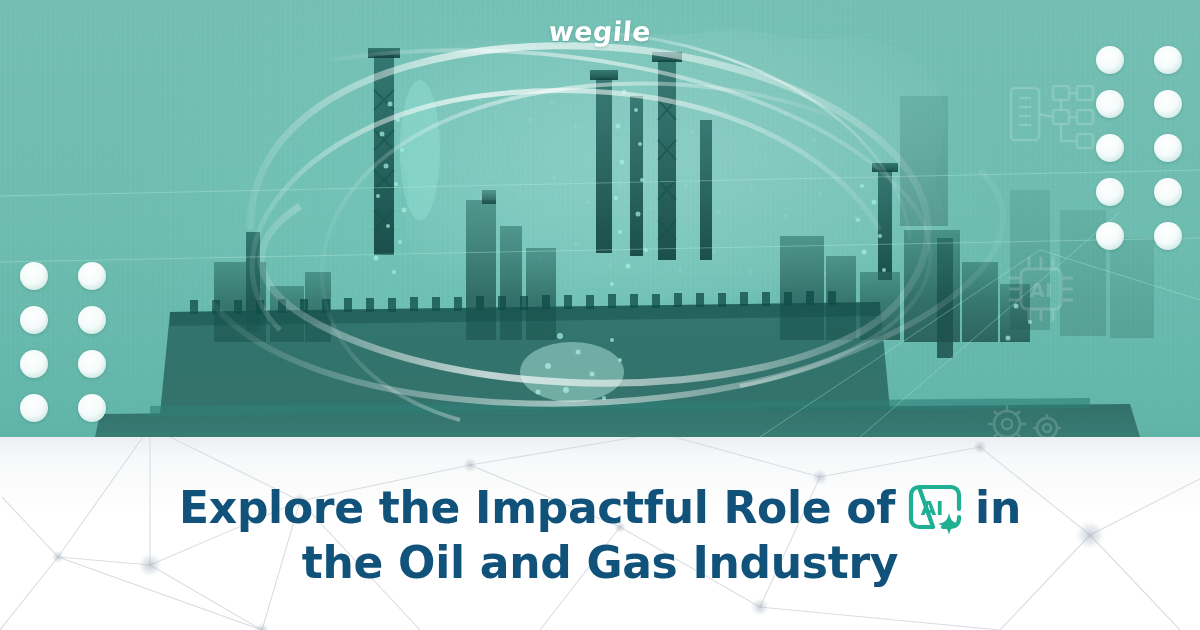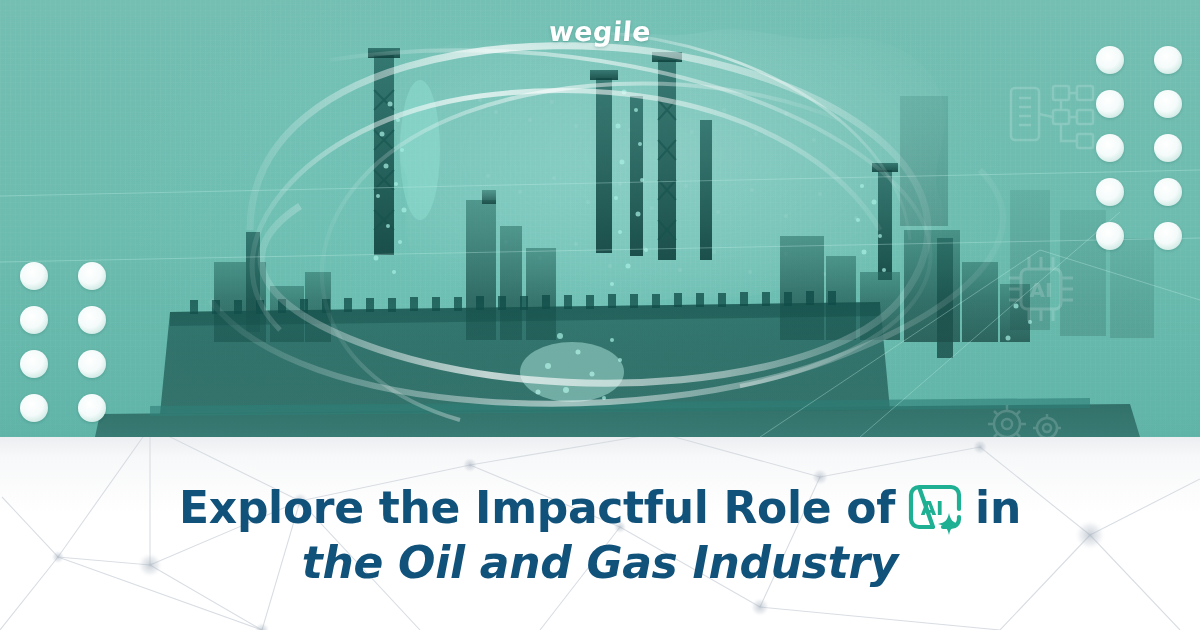--- a/index.html
+++ b/index.html
@@ -84,21 +84,21 @@
   .hl-row{
     display:flex;align-items:center;justify-content:center;gap:12px;
     color:#11527B;
     font-family:"DejaVu Sans", sans-serif;
     font-weight:700;
     font-size:44px;
     line-height:1.12;
     letter-spacing:-.3px;
     white-space:nowrap;
   }
-  .hl-row.l2{font-size:44px;font-style:italic;}
+  .hl-row.l2{font-size:44px;}
 
   
   #ai-badge{display:inline-block;width:56px;height:56px;position:relative;top:3px;}
   #ai-badge svg{display:block;width:56px;height:56px;}
 </style>
 </head>
 <body>
 
 <div id="banner">
 

